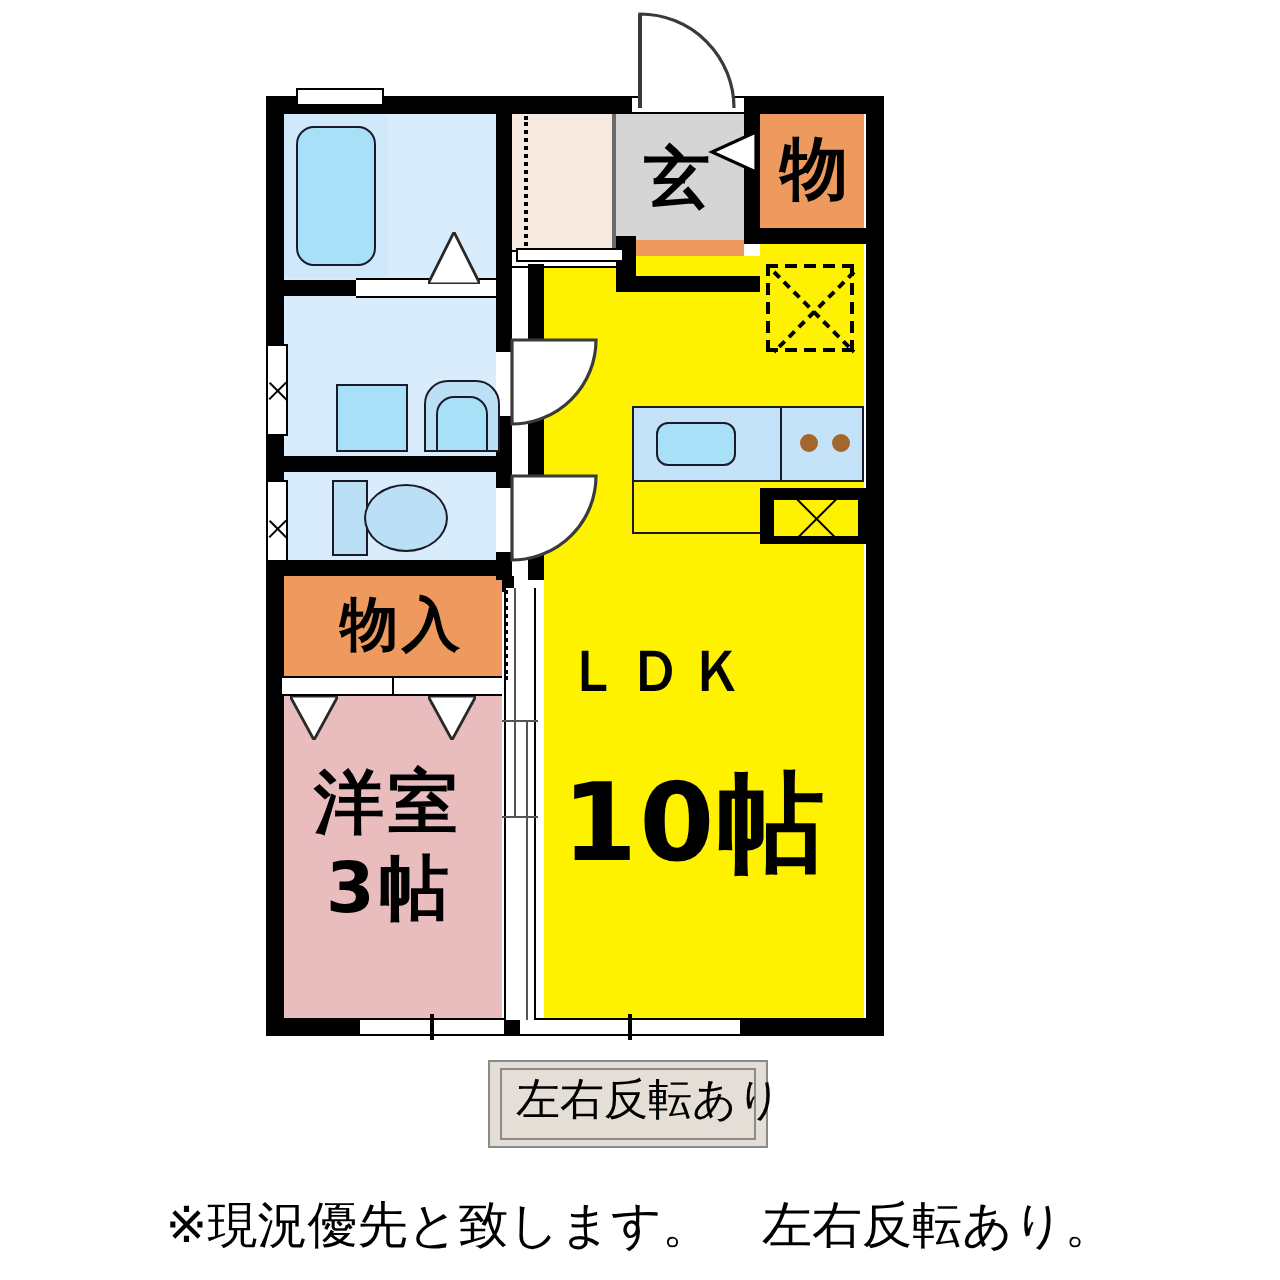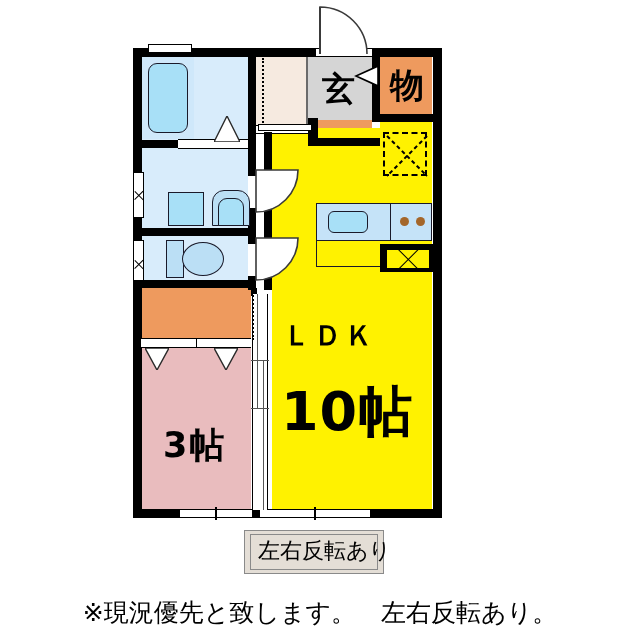--- a/index.html
+++ b/index.html
@@ -196,21 +196,23 @@
   <svg class="abs" style="left:214px;top:348px;width:24px;height:22px;" viewBox="0 0 24 22">
     <polygon points="0,0 24,0 12,22" fill="#ffffff" stroke="#2a2a2a" stroke-width="1.4"></polygon>
   </svg>
 
   <div class="abs" style="left:258px;top:124px;width:54px;height:7px;background:#ffffff;border:1px solid #000;"></div>
 
   <div class="lbl" style="left:322px;top:72px;font-size:33px;">玄</div>
 
   <div class="lbl" style="left:390px;top:68px;font-size:34px;">物</div>
 
-
+  <div class="lbl" style="left:170px;top:298px;font-size:29px;letter-spacing:2px;">物入</div>
+
+  <div class="lbl" style="left:157px;top:385px;font-size:35px;letter-spacing:2px;">洋室</div>
   <div class="lbl" style="left:163px;top:428px;font-size:35px;letter-spacing:2px;">3帖</div>
 
   <div class="lbl" style="left:283px;top:322px;font-size:28px;letter-spacing:3px;">ＬＤＫ</div>
   <div class="lbl" style="left:281px;top:385px;font-size:54px;letter-spacing:1px;">10帖</div>
 
   <div class="lbl" style="left:258px;top:540px;font-size:22px;letter-spacing:0px;font-weight:500;">左右反転あり</div>
 
   <div class="caption" style="top:596px;">※現況優先と致します。　左右反転あり。</div>
 
 </div>

